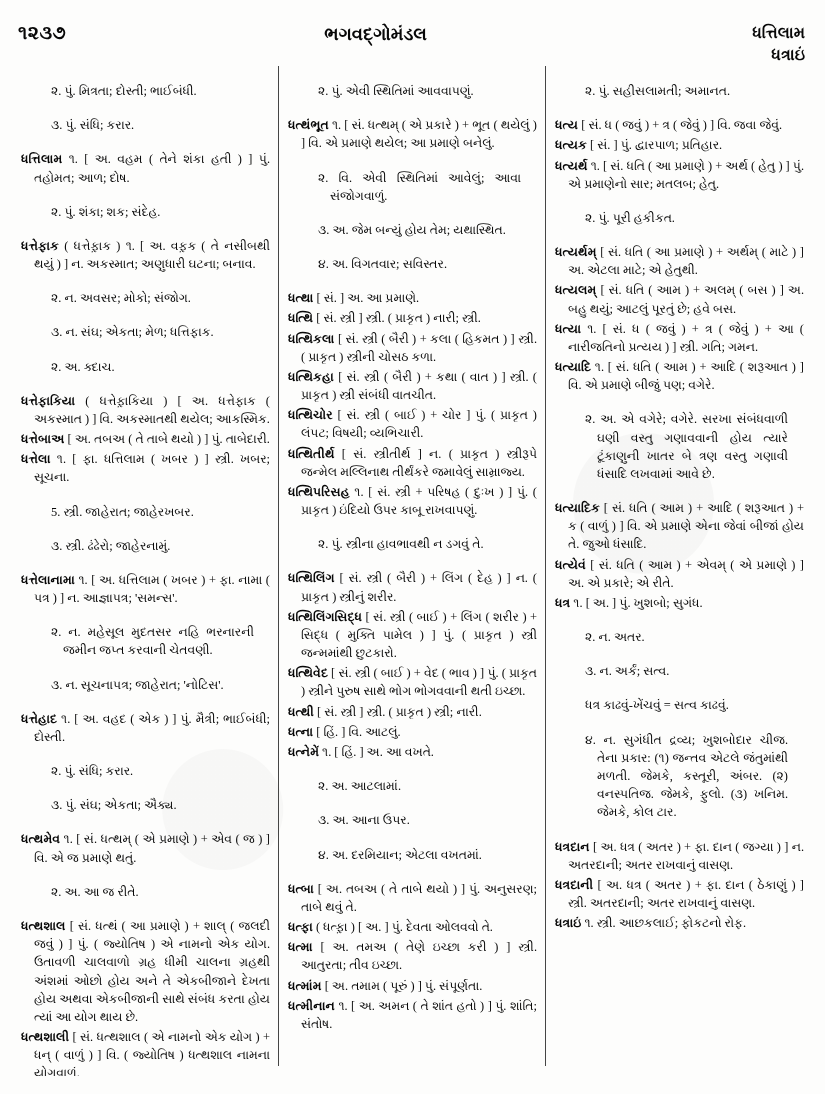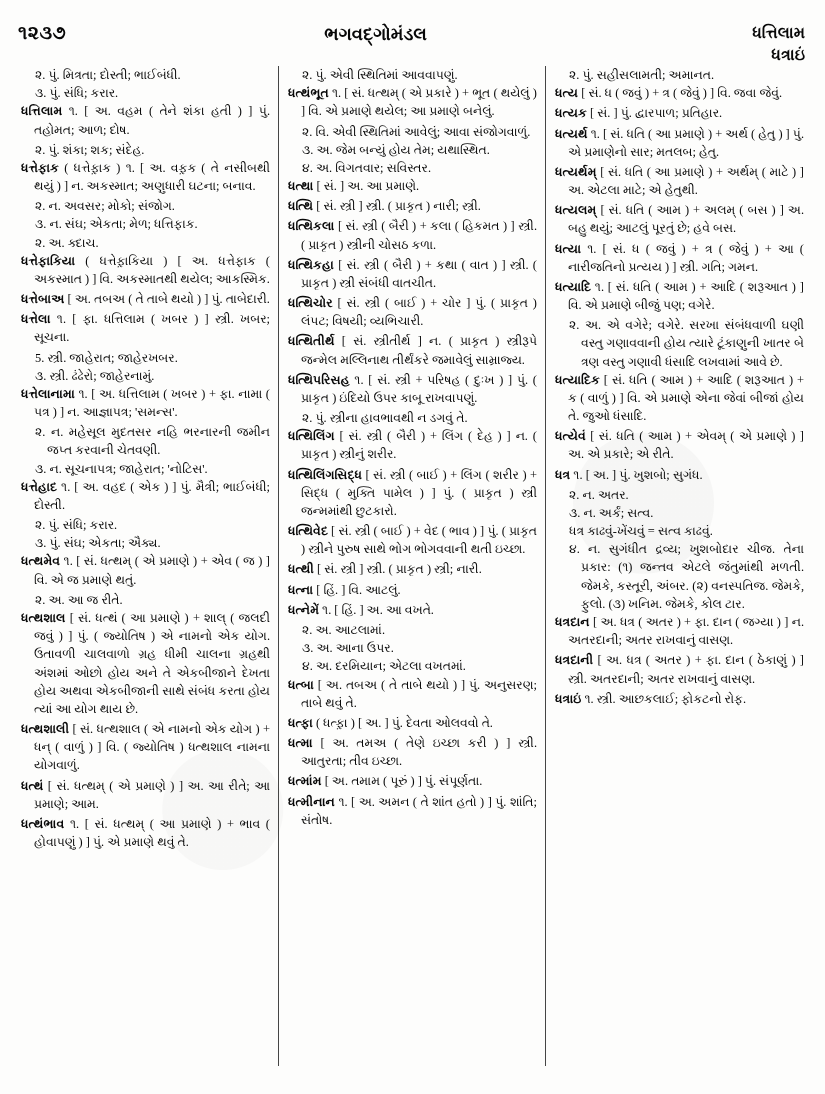--- a/index.html
+++ b/index.html
@@ -93,21 +93,21 @@
     margin: 0 0 2px 0;
     text-indent: 0;
     padding-left: 13px;
   }
   
   .entry.hang {
     padding-left: 13px;
     text-indent: -13px;
   }
   .sense {
-    margin: 0;
+    margin: 16px;
     padding-left: 26px;
     text-indent: -12px;
   }
   .hw {
     font-weight: bold;
     letter-spacing: 0.1px;
   }
   .just { text-align: justify; text-align-last: left; }
 
   .footer-verse {
@@ -199,20 +199,21 @@
           <div class="entry hang just"><span class="hw">ધત્મીનાન</span><span> ૧. [ અ. અમન ( તે શાંત હતો ) ] પું. શાંતિ; સંતોષ.</span></div>
         </div>
     </div>
 
     <div class="col">
       <div class="col-inner" id="col-3">
           <div class="sense just">૨. પું. સહીસલામતી; અમાનત.</div>
           <div class="entry hang just"><span class="hw">ધત્ય</span><span> [ સં. ધ ( જવું ) + ત્ર ( જેવું ) ] વિ. જવા જેવું.</span></div>
           <div class="entry hang just"><span class="hw">ધત્યક</span><span> [ સં. ] પું. દ્વારપાળ; પ્રતિહાર.</span></div>
           <div class="entry hang just"><span class="hw">ધત્યર્થ</span><span> ૧. [ સં. ધતિ ( આ પ્રમાણે ) + અર્થ ( હેતુ ) ] પું. એ પ્રમાણેનો સાર; મતલબ; હેતુ.</span></div>
+          <div class="sense just">૨. પું. પૂરી હકીકત.</div>
           <div class="entry hang just"><span class="hw">ધત્યર્થમ્</span><span> [ સં. ધતિ ( આ પ્રમાણે ) + અર્થમ્ ( માટે ) ] અ. એટલા માટે; એ હેતુથી.</span></div>
           <div class="entry hang just"><span class="hw">ધત્યલમ્</span><span> [ સં. ધતિ ( આમ ) + અલમ્ ( બસ ) ] અ. બહુ થયું; આટલું પૂરતું છે; હવે બસ.</span></div>
           <div class="entry hang just"><span class="hw">ધત્યા</span><span> ૧. [ સં. ધ ( જવું ) + ત્ર ( જેવું ) + આ ( નારીજતિનો પ્રત્યય ) ] સ્ત્રી. ગતિ; ગમન.</span></div>
           <div class="entry hang just"><span class="hw">ધત્યાદિ</span><span> ૧. [ સં. ધતિ ( આમ ) + આદિ ( શરૂઆત ) ] વિ. એ પ્રમાણે બીજું પણ; વગેરે.</span></div>
           <div class="sense just">૨. અ. એ વગેરે; વગેરે. સરખા સંબંધવાળી ઘણી વસ્તુ ગણાવવાની હોય ત્યારે ટૂંકાણુની ખાતર બે ત્રણ વસ્તુ ગણાવી ધંસાદિ લખવામાં આવે છે.</div>
           <div class="entry hang just"><span class="hw">ધત્યાદિક</span><span> [ સં. ધતિ ( આમ ) + આદિ ( શરૂઆત ) + ક ( વાળું ) ] વિ. એ પ્રમાણે એના જેવાં બીજાં હોય તે. જુઓ ધંસાદિ.</span></div>
           <div class="entry hang just"><span class="hw">ધત્યેવં</span><span> [ સં. ધતિ ( આમ ) + એવમ્ ( એ પ્રમાણે ) ] અ. એ પ્રકારે; એ રીતે.</span></div>
           <div class="entry hang just"><span class="hw">ધત્ર</span><span> ૧. [ અ. ] પું. ખુશબો; સુગંધ.</span></div>
           <div class="sense just">૨. ન. અતર.</div>
           <div class="sense just">૩. ન. અર્કં; સત્વ.</div>

